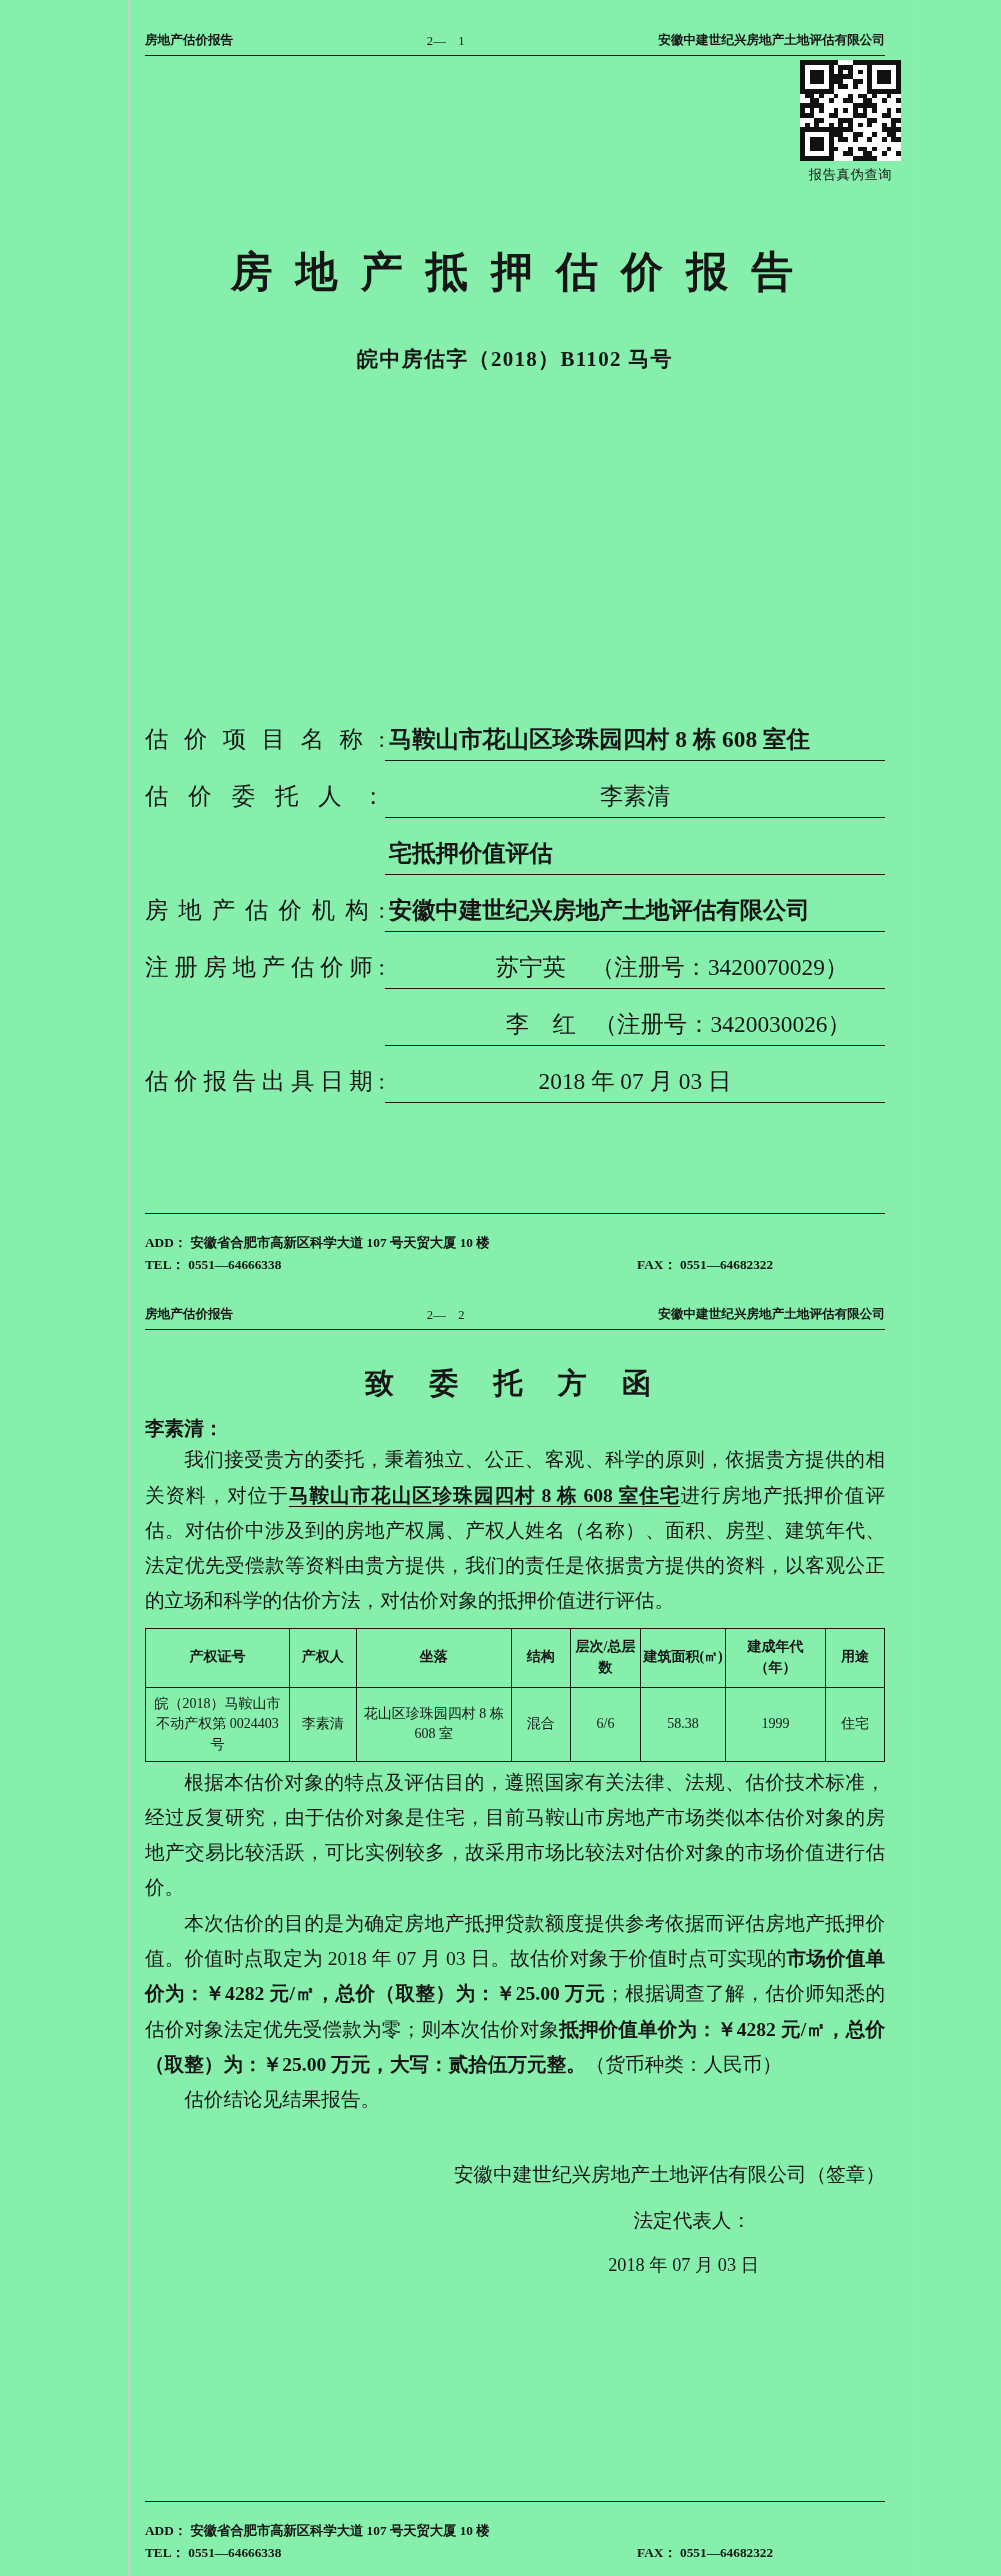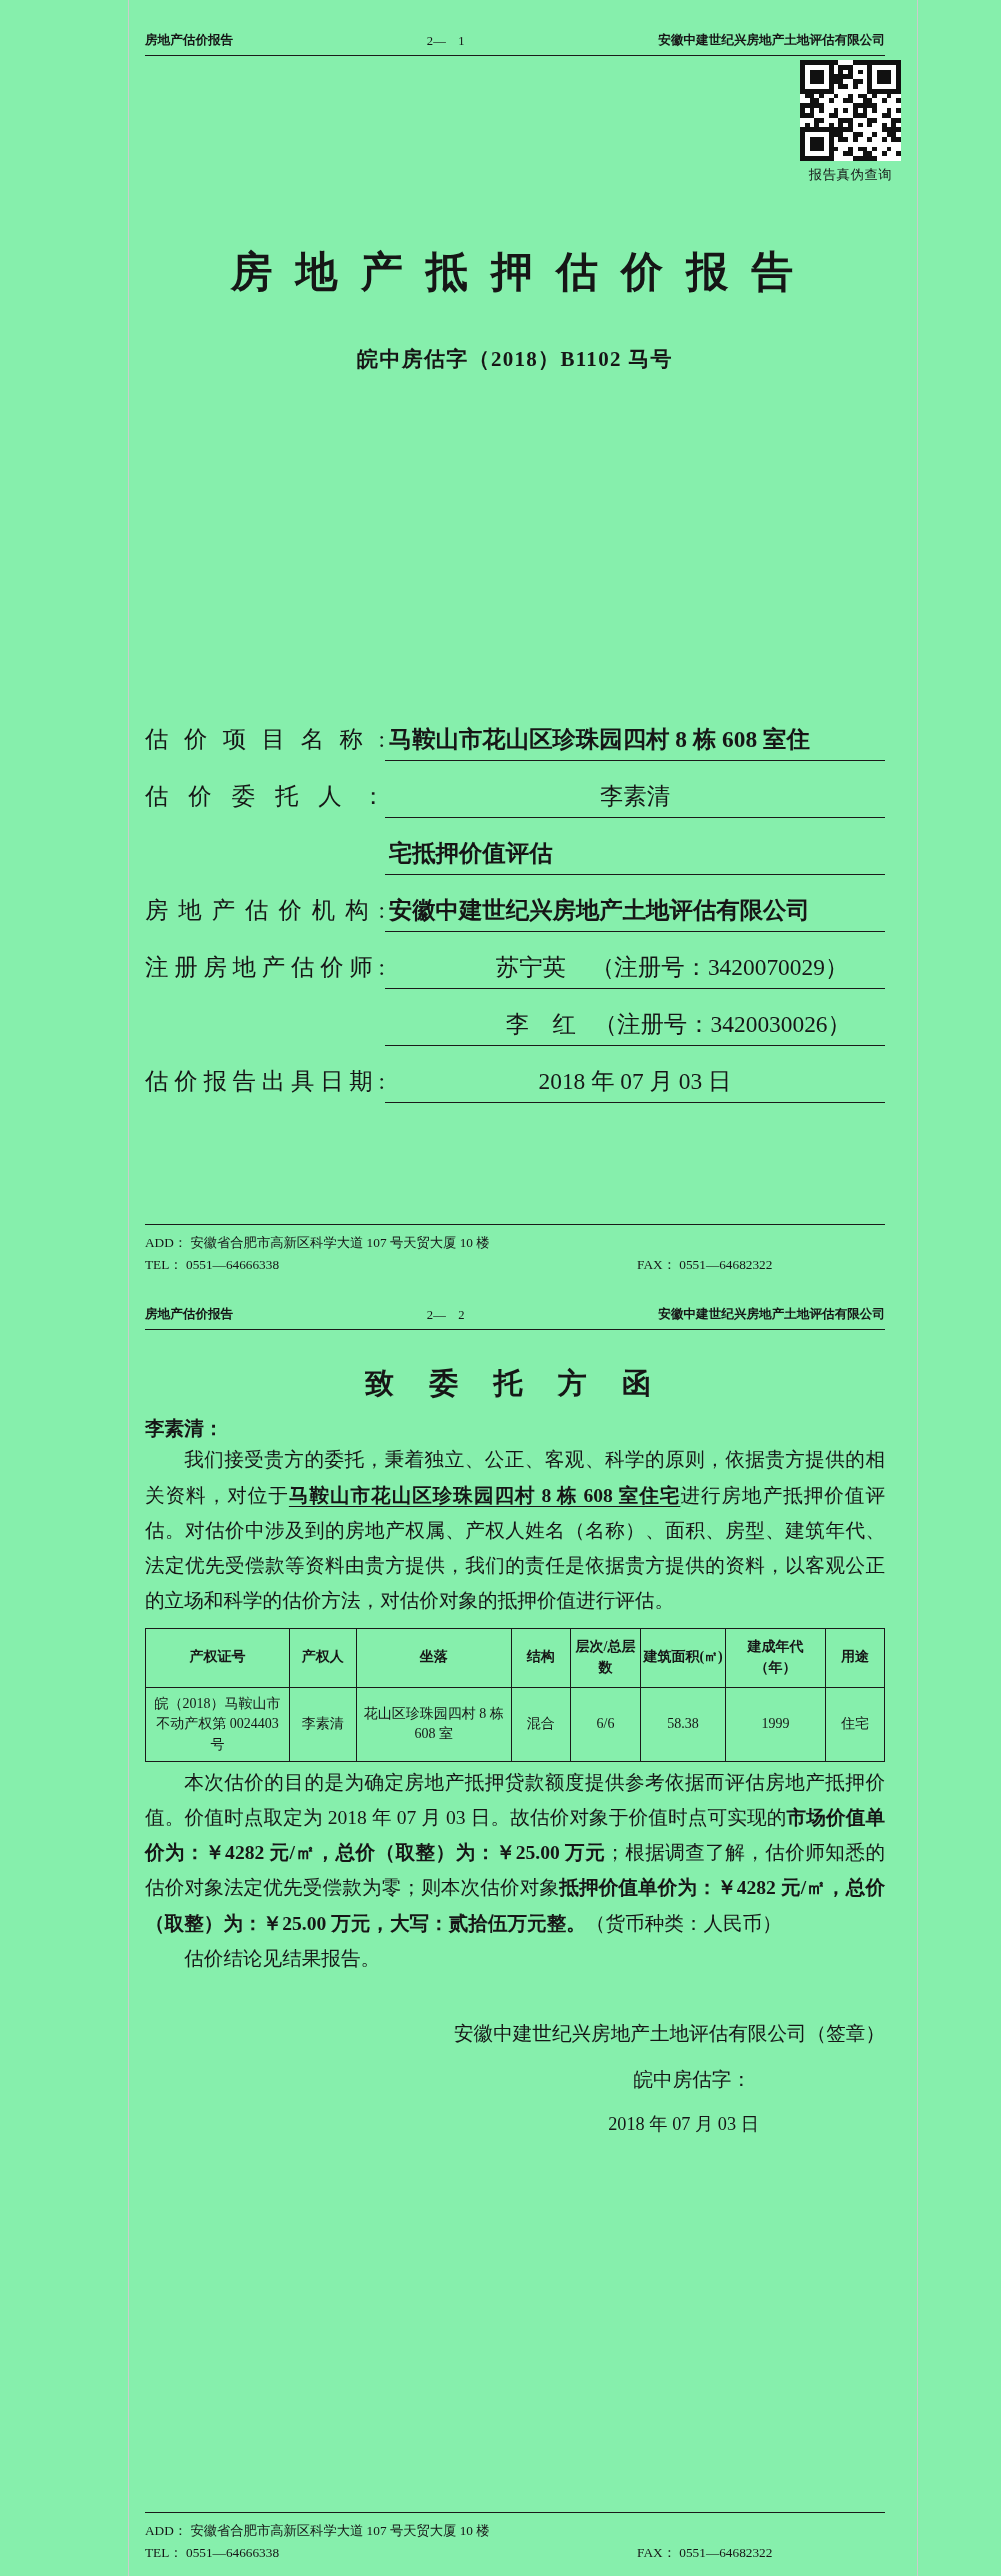--- a/index.html
+++ b/index.html
@@ -43,21 +43,21 @@
   .fval.bold { font-weight:700; }
   .fval.center { text-align:center; }
   .fval .name  { margin-left:107px; }
   .fval .reg   { margin-left:25px; }
   .fval .name2 { margin-left:117px; }
   .fval .reg2  { margin-left:17.7px; }
 
   
   .pgfoot {
     position:absolute; left:145px; right:117px; bottom:14px;
-    border-top:1.3px solid #1a1a1a; padding-top:9px; font-size:13.3px; font-weight:400;
+    border-top:1.3px solid #1a1a1a; padding-top:20px; font-size:13.3px; font-weight:700;
   }
   .telfax { display:flex; margin-top:3.8px; }
   .telfax .tel { width:66.5%; }
 
   
   .letter-title { margin-top:34px; text-align:center; font-size:29px; font-weight:700; letter-spacing:14px; }
   .salut { margin-top:11.4px; font-size:19.6px; font-weight:700; }
   .para { font-size:19.6px; line-height:1.8; text-align:justify; text-indent:2em; }
   .bold { font-weight:700; }
   .bu { font-weight:700; text-decoration:underline; text-underline-offset:4.4px; }
@@ -405,28 +405,29 @@
           <td>花山区珍珠园四村 8 栋 608 室</td>
           <td>混合</td>
           <td>6/6</td>
           <td>58.38</td>
           <td>1999</td>
           <td>住宅</td>
         </tr>
       </tbody>
     </table>
 
+    <p class="para">根据本估价对象的特点及评估目的，遵照国家有关法律、法规、估价技术标准，经过反复研究，由于估价对象是住宅，目前马鞍山市房地产市场类似本估价对象的房地产交易比较活跃，可比实例较多，故采用市场比较法对估价对象的市场价值进行估价。</p>
 
     <p class="para"><span>本次估价的目的是为确定房地产抵押贷款额度提供参考依据而评估房地产抵押价值。价值时点取定为 2018 年 07 月 03 日。故估价对象于价值时点可实现的</span><span class="bold">市场价值单价为：￥4282 元/㎡，总价（取整）为：￥25.00 万元</span><span>；根据调查了解，估价师知悉的估价对象法定优先受偿款为零；则本次估价对象</span><span class="bold">抵押价值单价为：￥4282 元/㎡，总价（取整）为：￥25.00 万元，大写：贰拾伍万元整。</span><span>（货币种类：人民币）</span></p>
 
     <p class="para">估价结论见结果报告。</p>
 
     <div class="sigblock">
       <div class="sig1">安徽中建世纪兴房地产土地评估有限公司（签章）</div>
-      <div class="sig2">皖中房估字：</div>
+      <div class="sig2">法定代表人：</div>
       <div class="sig3">2018 年 07 月 03 日</div>
     </div>
 
     <footer class="pgfoot">
       <div class="addline">ADD： 安徽省合肥市高新区科学大道 107 号天贸大厦 10 楼</div>
       <div class="telfax">
         <span class="tel">TEL： 0551—64666338</span>
         <span class="fax">FAX： 0551—64682322</span>
       </div>
     </footer>

